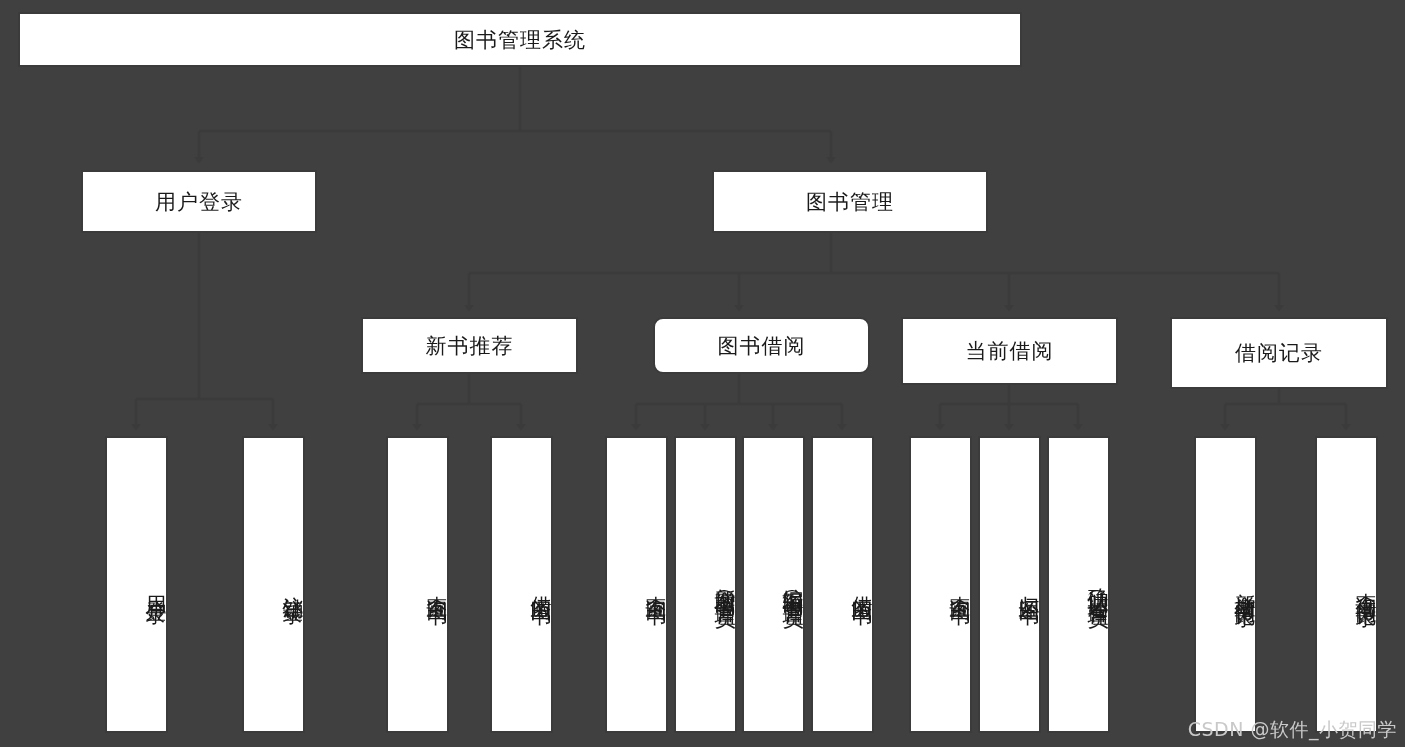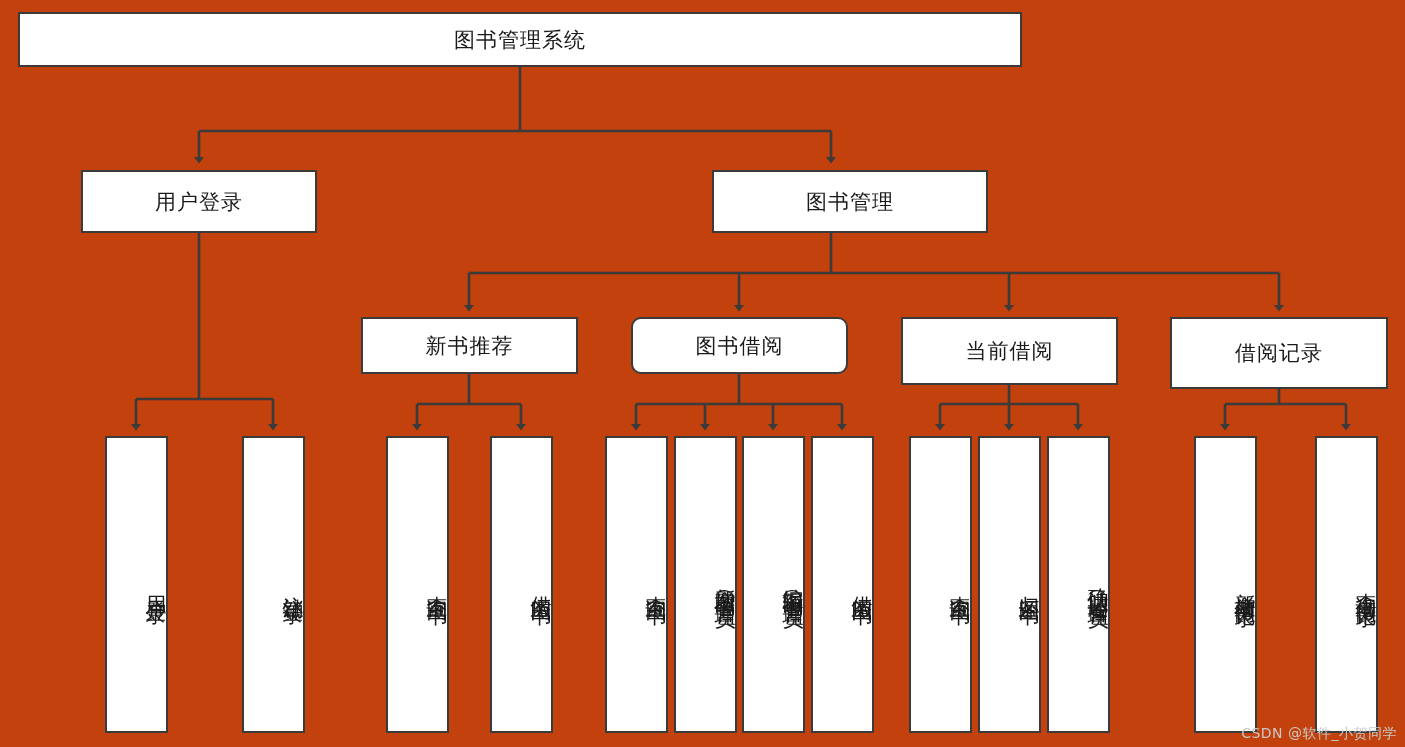--- a/index.html
+++ b/index.html
@@ -7,21 +7,21 @@
     padding: 0;
     background: #ffffff;
   }
   body {
     font-family: "DejaVu Sans", "Liberation Sans", sans-serif;
   }
   #canvas {
     position: relative;
     width: 1405px;
     height: 747px;
-    background: #c2410c;
+    background: #404040;
     overflow: hidden;
   }
   #edges {
     position: absolute;
     left: 0;
     top: 0;
     width: 1405px;
     height: 747px;
     pointer-events: none;
   }
@@ -52,21 +52,21 @@
   }
   .node.v .vtext {
     writing-mode: vertical-rl;
     text-orientation: upright;
     white-space: nowrap;
   }
   .watermark {
     position: absolute;
     right: 8px;
     bottom: 4px;
-    font-size: 14px;
+    font-size: 19px;
     color: #c9c9c9;
     white-space: nowrap;
     letter-spacing: 0.5px;
     margin-left: 24px;
   }
 </style>
 </head>
 <body>
 
 <div id="canvas">
@@ -128,21 +128,21 @@
   <div class="node h" style="left:81px; top:170px; width:236px; height:63px;">
     <span>用户登录</span>
   </div>
   <div class="node h" style="left:712px; top:170px; width:276px; height:63px;">
     <span>图书管理</span>
   </div>
 
   <div class="node h" style="left:361px; top:317px; width:217px; height:57px;">
     <span>新书推荐</span>
   </div>
-  <div class="node h" style="left:631px; top:317px; width:217px; height:57px;border-radius:10px;">
+  <div class="node h" style="left:653px; top:317px; width:217px; height:57px;border-radius:10px;">
     <span>图书借阅</span>
   </div>
   <div class="node h" style="left:901px; top:317px; width:217px; height:68px;">
     <span>当前借阅</span>
   </div>
   <div class="node h" style="left:1170px; top:317px; width:218px; height:72px;">
     <span>借阅记录</span>
   </div>
 
   <div class="node v" style="left:105px; top:436px; width:63px; height:297px;">

